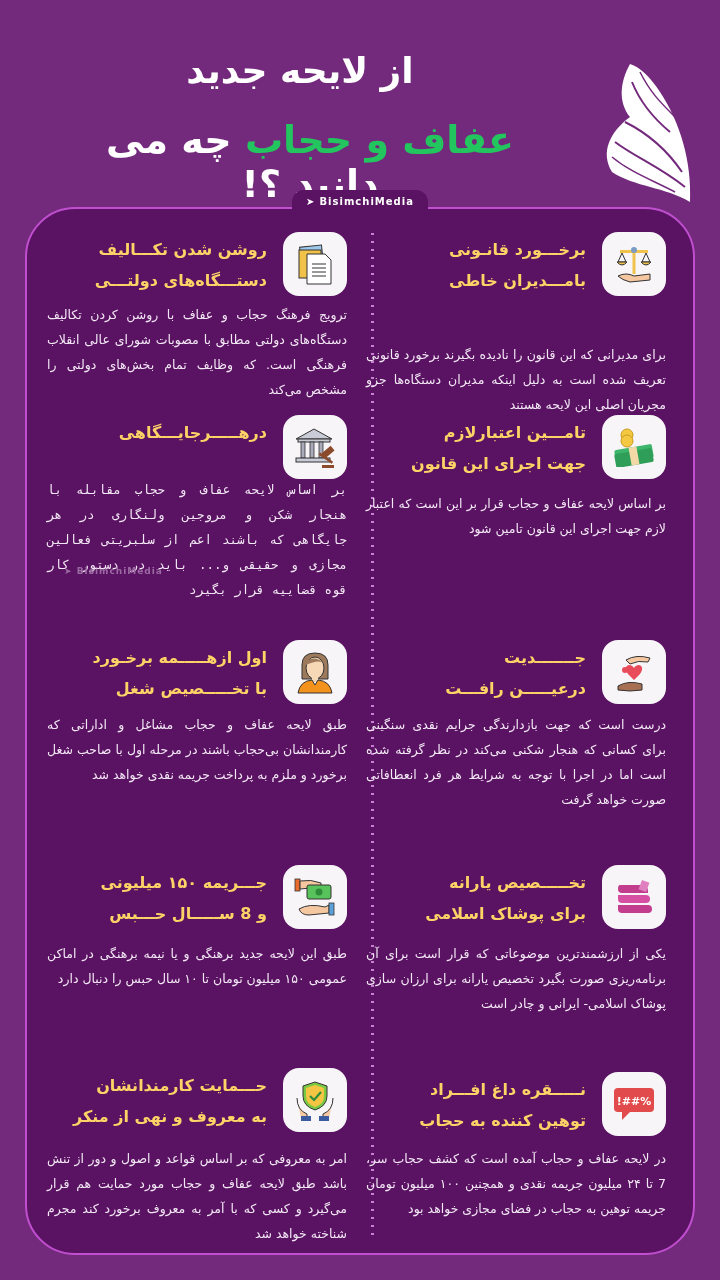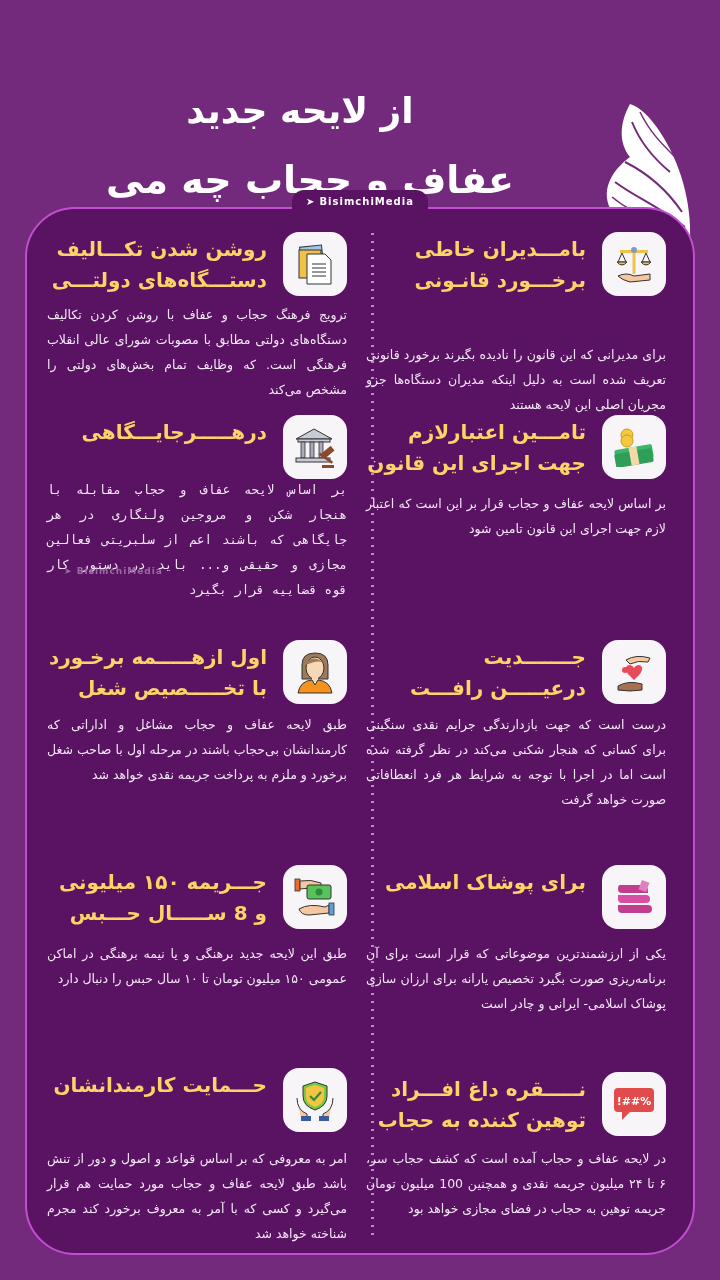--- a/index.html
+++ b/index.html
@@ -4,32 +4,32 @@
   <style>
     * { box-sizing: border-box; margin: 0; padding: 0; }
     html, body { width: 720px; height: 1280px; overflow: hidden; }
     body {
       background: #742A7C;
       font-family: "DejaVu Sans", sans-serif;
       position: relative;
       direction: rtl;
     }
     .header {
-      position: absolute; left: 0; top: 0; width: 720px; height: 200px; margin-top: 40px;
+      position: absolute; left: 0; top: 0; width: 720px; height: 200px;
     }
     .title-line1 {
       position: absolute; top: 50px; left: 150px; width: 300px;
       text-align: center; color: #ffffff; font-weight: bold; font-size: 36px;
       letter-spacing: 0px;
     }
     .title-line2 {
       position: absolute; top: 118px; left: 70px; width: 480px;
       text-align: center; color: #ffffff; font-weight: bold; font-size: 38px;
     }
-    .title-line2 .hl { color: #ffffff; text-align: center; }
+    .title-line2 .hl { color: #22c55e; text-align: center; }
     .hijab-logo {
       position: absolute; right: 20px; top: 62px; width: 110px; height: 140px;
     }
     .card {
       position: absolute; left: 25px; top: 207px; width: 670px; height: 1048px;
       background: #5A1262;
       border: 2px solid #C04FD0;
       border-radius: 50px;
     }
     .tab {
@@ -51,21 +51,21 @@
       position: absolute; width: 300px;
     }
     .item .icon-tile {
       position: absolute; right: 0; top: 0;
       width: 64px; height: 64px;
       background: #F8F5F8; border-radius: 16px;
       display: flex; align-items: center; justify-content: center;
     }
     .item .item-title {
       position: absolute; right: 80px; top: 2px; width: 220px;
-      color: #FDD266; font-weight: bold; font-size: 20px; line-height: 31px;
+      color: #FDD266; font-weight: bold; font-size: 16px; line-height: 31px;
       text-align: right;
     }
     .item .item-body {
       position: absolute; right: 0; width: 300px;
       color: #F3E8F5; font-size: 12.5px; line-height: 25px;
       text-align: justify; text-align-last: right;
     }
     .watermark-inline {
       position: absolute; left: 64px; top: 566px;
       color: #9B6AA3; font-size: 9px; letter-spacing: 1px; direction: ltr;
@@ -107,22 +107,22 @@
         <circle cx="22" cy="8" r="3" fill="#7A9CC6"></circle>
         <path d="M6 20 L10 11 L14 20 Z" fill="none" stroke="#333" stroke-width="1"></path>
         <path d="M30 20 L34 11 L38 20 Z" fill="none" stroke="#333" stroke-width="1"></path>
         <path d="M5 20 Q10 26 15 20 Z" fill="#F0C24A" stroke="#333" stroke-width="1"></path>
         <path d="M29 20 Q34 26 39 20 Z" fill="#F0C24A" stroke="#333" stroke-width="1"></path>
         <path d="M6 34 Q14 30 22 34 L38 32 L38 38 L18 40 Q10 38 6 34 Z" fill="#F4C7A1" stroke="#333" stroke-width="1"></path>
       </svg>
     </span>
   </div>
   <div class="item-title">
+    <div>برخـــورد قانـونی</div>
     <div>بامـــدیران خاطی</div>
-    <div>برخـــورد قانـونی</div>
   </div>
   <div class="item-body" style="top:80px;margin-top:30px;">برای مدیرانی که این قانون را نادیده بگیرند برخورد قانونی تعریف شده است به دلیل اینکه مدیران دستگاه‌ها جزو مجریان اصلی این لایحه هستند</div>
 </div>
 
 <div class="item" style="left:366px; top:415px;">
   <div class="icon-tile">
     <span>
       <svg width="46" height="40" viewBox="0 0 46 40">
         <circle cx="16" cy="8" r="6" fill="#F5C842" stroke="#C99A1E" stroke-width="1"></circle>
         <circle cx="16" cy="14" r="6" fill="#F5C842" stroke="#C99A1E" stroke-width="1"></circle>
@@ -162,40 +162,41 @@
     <span>
       <svg width="40" height="36" viewBox="0 0 40 36">
         <path d="M6 6 L28 6 Q34 6 34 12 L34 14 L8 14 Q4 14 4 10 Q4 6 6 6 Z" fill="#C23D8E"></path>
         <path d="M4 16 L32 16 Q36 16 36 20 Q36 24 32 24 L8 24 Q4 24 4 20 Z" fill="#D64FA3"></path>
         <path d="M4 26 L34 26 Q38 26 38 30 Q38 34 34 34 L8 34 Q4 34 4 30 Z" fill="#C23D8E"></path>
         <rect x="26" y="2" width="8" height="10" fill="#E07FBF" transform="rotate(20 30 7)"></rect>
       </svg>
     </span>
   </div>
   <div class="item-title">
+    <div>تخـــــصیص یارانه</div>
     <div>برای پوشاک اسلامی</div>
   </div>
   <div class="item-body" style="top:76px;">یکی از ارزشمندترین موضوعاتی که قرار است برای آن برنامه‌ریزی صورت بگیرد تخصیص یارانه برای ارزان سازی پوشاک اسلامی- ایرانی و چادر است</div>
 </div>
 
 <div class="item" style="left:366px; top:1072px;">
   <div class="icon-tile">
     <span>
       <svg width="44" height="40" viewBox="0 0 44 40">
         <rect x="2" y="4" width="40" height="24" rx="4" fill="#E24B4B"></rect>
         <path d="M10 28 L10 36 L18 28 Z" fill="#E24B4B"></path>
         <text x="22" y="21" text-anchor="middle" font-family="DejaVu Sans, sans-serif" font-size="11" font-weight="bold" fill="#ffffff">%##!</text>
       </svg>
     </span>
   </div>
   <div class="item-title">
     <div>نـــــقره داغ افـــراد</div>
     <div>توهین کننده به حجاب</div>
   </div>
-  <div class="item-body" style="top:74px;">در لایحه عفاف و حجاب آمده است که کشف حجاب سر، ۶ تا ۲۴ میلیون جریمه نقدی و همچنین 100 میلیون تومان جریمه توهین به حجاب در فضای مجازی خواهد بود</div>
+  <div class="item-body" style="top:74px;">در لایحه عفاف و حجاب آمده است که کشف حجاب سر، 7 تا ۲۴ میلیون جریمه نقدی و همچنین ۱۰۰ میلیون تومان جریمه توهین به حجاب در فضای مجازی خواهد بود</div>
 </div>
 
 <div class="item" style="left:47px; top:232px; width:300px;">
   <div class="icon-tile">
     <span>
       <svg width="40" height="44" viewBox="0 0 40 44">
         <rect x="6" y="4" width="22" height="28" fill="#9CC7E8" stroke="#333" stroke-width="1" transform="rotate(-6 17 18)"></rect>
         <rect x="4" y="8" width="22" height="28" fill="#F0C24A" stroke="#333" stroke-width="1"></rect>
         <path d="M12 12 L30 12 L36 18 L36 42 L12 42 Z" fill="#ffffff" stroke="#333" stroke-width="1"></path>
         <line x1="17" y1="22" x2="31" y2="22" stroke="#333" stroke-width="1"></line>
@@ -283,15 +284,16 @@
         <path d="M17 18 L21 22 L28 14" stroke="#2E8B3A" stroke-width="2.2" fill="none"></path>
         <path d="M4 20 Q4 32 14 36 L14 40 L8 40" fill="#F4C7A1" stroke="#333" stroke-width="1"></path>
         <path d="M40 20 Q40 32 30 36 L30 40 L36 40" fill="#F4C7A1" stroke="#333" stroke-width="1"></path>
         <rect x="8" y="38" width="10" height="5" fill="#3A5BA0"></rect>
         <rect x="26" y="38" width="10" height="5" fill="#3A5BA0"></rect>
       </svg>
     </span>
   </div>
   <div class="item-title">
     <div>حـــمایت کارمندانشان</div>
+    <div>به معروف و نهی از منکر</div>
   </div>
   <div class="item-body" style="top:78px;">امر به معروفی که بر اساس قواعد و اصول و دور از تنش باشد طبق لایحه عفاف و حجاب مورد حمایت هم قرار می‌گیرد و کسی که با آمر به معروف برخورد کند مجرم شناخته خواهد شد</div>
 </div>
 
 </body></html>

